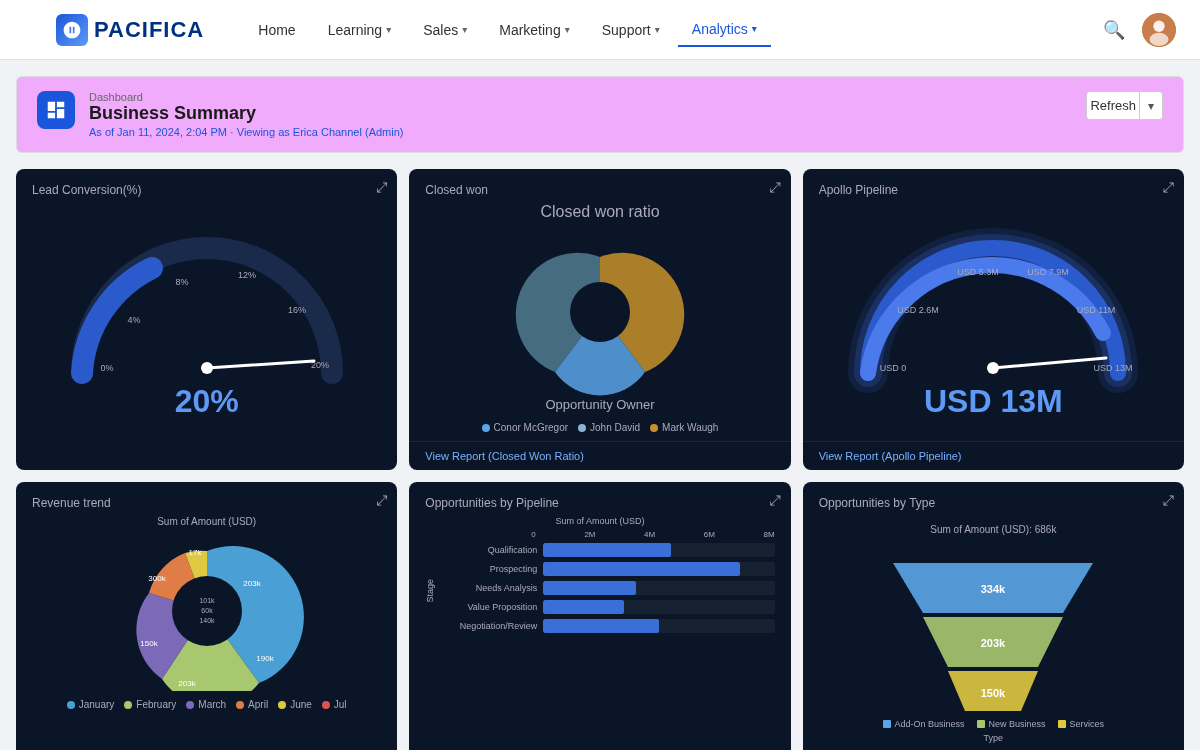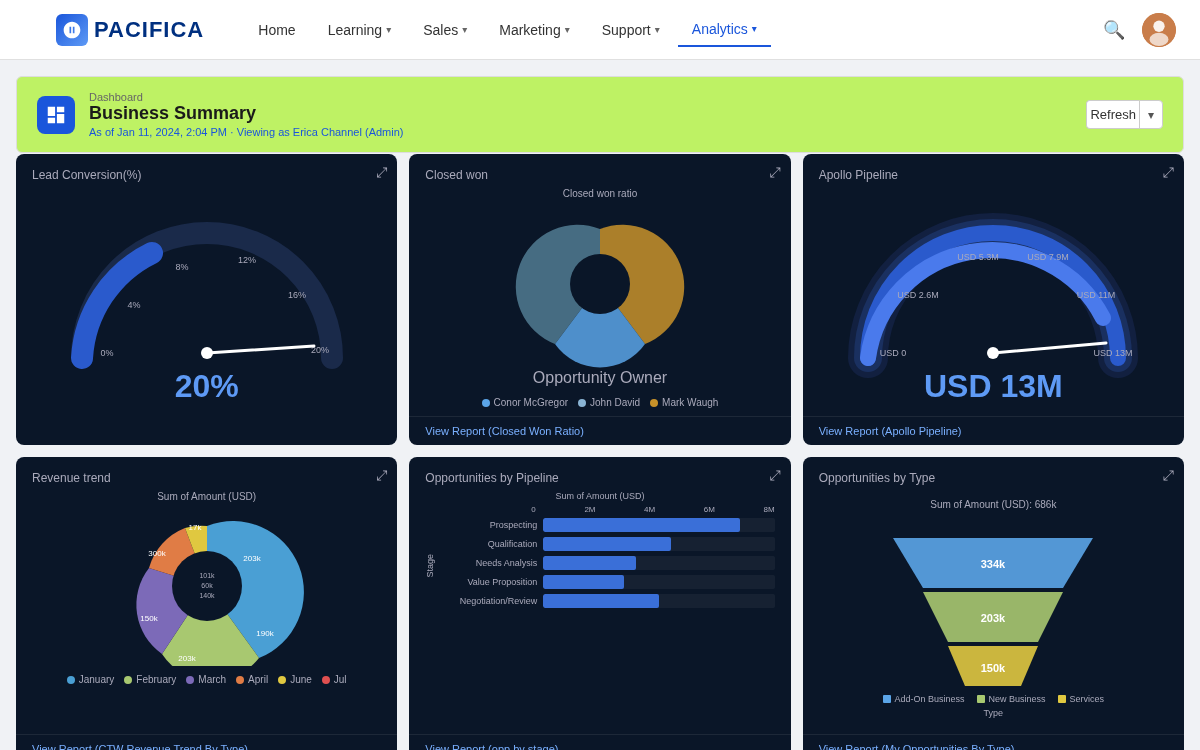--- a/index.html
+++ b/index.html
@@ -40,27 +40,27 @@
     .nav-item .chevron { font-size: 10px; color: #666; }
     .nav-right { display: flex; align-items: center; gap: 16px; }
     .search-icon { font-size: 18px; color: #555; cursor: pointer; }
     .avatar { width: 34px; height: 34px; border-radius: 50%; background: #c97d4a; display: flex; align-items: center; justify-content: center; color: #fff; font-size: 13px; font-weight: 600; cursor: pointer; overflow: hidden; }
 
     
     .page { padding: 16px; }
 
     
     .dashboard-header {
-      background: #bef264;
+      background: #f0abfc;
       border: 1px solid #ddd;
       border-radius: 6px;
       padding: 14px 20px;
       display: flex;
-      align-items: center;
-      margin-bottom: 1px;
+      align-items: flex-start;
+      margin-bottom: 16px;
     }
     .dash-icon-wrap { width: 38px; height: 38px; background: #1a56db; border-radius: 8px; display: flex; align-items: center; justify-content: center; margin-right: 14px; flex-shrink: 0; }
     .dash-icon-wrap svg { width: 22px; height: 22px; fill: #fff; }
     .dash-title-group { flex: 1; }
     .dash-label { font-size: 11px; color: #666; }
     .dash-title { font-size: 18px; font-weight: 700; color: #1a1a1a; }
     .dash-subtitle { font-size: 11px; color: #888; margin-top: 2px; }
     .dash-subtitle span { color: #1a56db; }
     .refresh-group { display: flex; }
     .refresh-btn {
@@ -136,21 +136,21 @@
     }
     .gauge-svg-wrap { width: 100%; display: flex; justify-content: center; }
     .gauge-value { font-size: 32px; font-weight: 700; color: #5e9af5; margin-top: -10px; }
 
     
     .donut-container {
       display: flex;
       flex-direction: column;
       align-items: center;
     }
-    .donut-title { font-size: 10px; color: #aab; }
+    .donut-title { font-size: 16px; color: #aab; margin-bottom: 6px; }
     .legend-row {
       display: flex;
       gap: 10px;
       flex-wrap: wrap;
       justify-content: center;
       margin-top: 8px;
     }
     .legend-item { display: flex; align-items: center; gap: 4px; font-size: 10px; color: #aab; }
     .legend-dot { width: 8px; height: 8px; border-radius: 50%; flex-shrink: 0; }
     .bar-row { display: flex; align-items: center; margin-bottom: 5px; }
@@ -276,21 +276,21 @@
           <svg width="200" height="170" viewBox="0 0 200 170">
 
             <path d="M100 85 L100 30 A55 55 0 0 1 145 145 Z" fill="#c8922a" opacity="0.85"></path>
 
             <path d="M100 85 L145 145 A55 55 0 0 1 55 145 Z" fill="#5ba5e8" opacity="0.85"></path>
 
             <path d="M100 85 L55 145 A55 55 0 0 1 100 30 Z" fill="#5b8aa0" opacity="0.75"></path>
 
             <circle cx="100" cy="85" r="30" fill="#0a1628"></circle>
           </svg>
-          <div style="font-size:16px;color:#aab;margin-bottom:2px;">Opportunity Owner</div>
+          <div style="font-size:13px;color:#aab;margin-bottom:2px;">Opportunity Owner</div>
           <div class="legend-row">
             <div class="legend-item">
               <div class="legend-dot" style="background:#5ba5e8"></div>
               <span>Conor McGregor</span>
             </div>
             <div class="legend-item">
               <div class="legend-dot" style="background:#8ab4d4"></div>
               <span>John David</span>
             </div>
             <div class="legend-item">
@@ -402,29 +402,29 @@
             <span class="bar-axis-label">0</span>
             <span class="bar-axis-label">2M</span>
             <span class="bar-axis-label">4M</span>
             <span class="bar-axis-label">6M</span>
             <span class="bar-axis-label">8M</span>
           </div>
           <div class="bar-chart-inner">
             <div class="bar-chart-ylabel">Stage</div>
             <div style="flex:1;">
               <div class="bar-row">
+                <div class="bar-label">Qualification</div>
+                <div class="bar-track">
+                    <div class="bar-fill" style="width:55%"></div>
+                  </div>
+              </div>
+              <div class="bar-row">
                 <div class="bar-label">Prospecting</div>
                 <div class="bar-track">
                     <div class="bar-fill" style="width:85%"></div>
-                  </div>
-              </div>
-              <div class="bar-row">
-                <div class="bar-label">Qualification</div>
-                <div class="bar-track">
-                    <div class="bar-fill" style="width:55%"></div>
                   </div>
               </div>
               <div class="bar-row">
                 <div class="bar-label">Needs Analysis</div>
                 <div class="bar-track">
                     <div class="bar-fill" style="width:40%"></div>
                   </div>
               </div>
               <div class="bar-row">
                 <div class="bar-label">Value Proposition</div>

